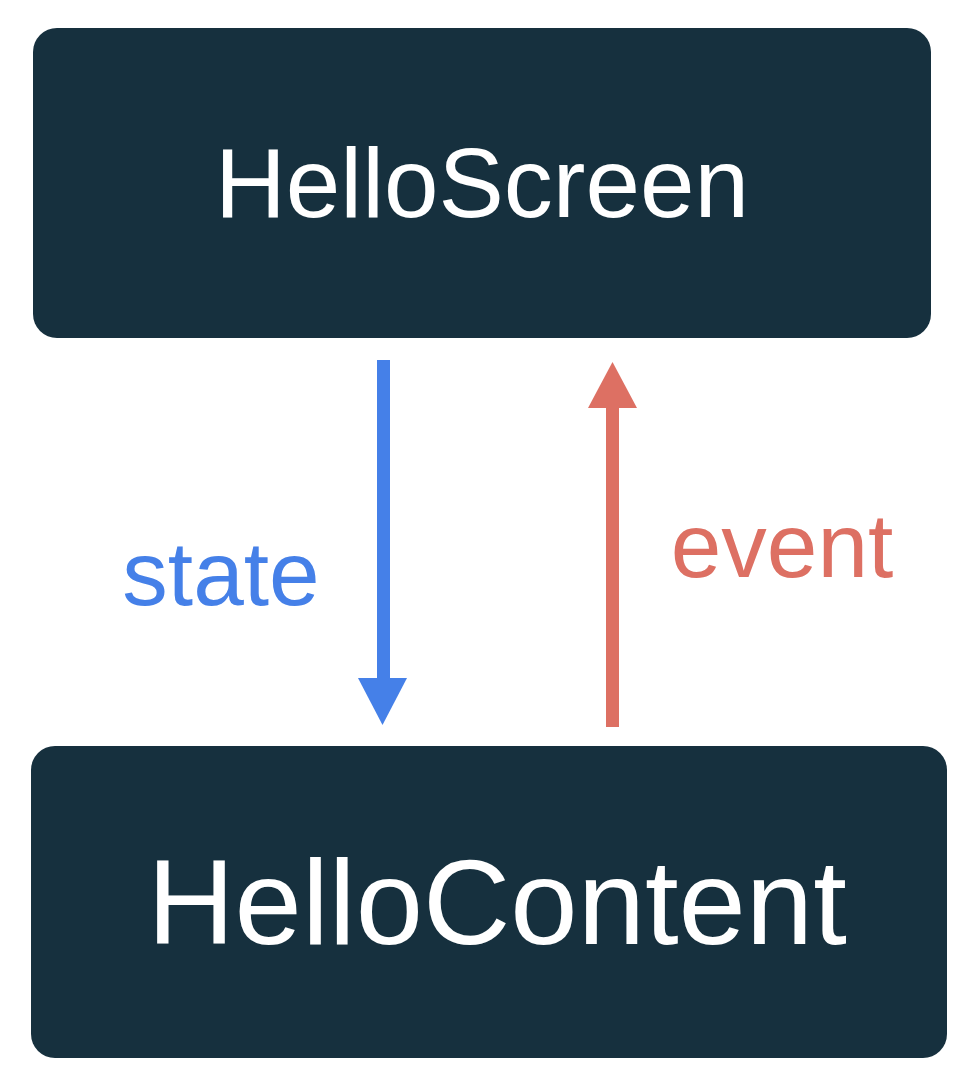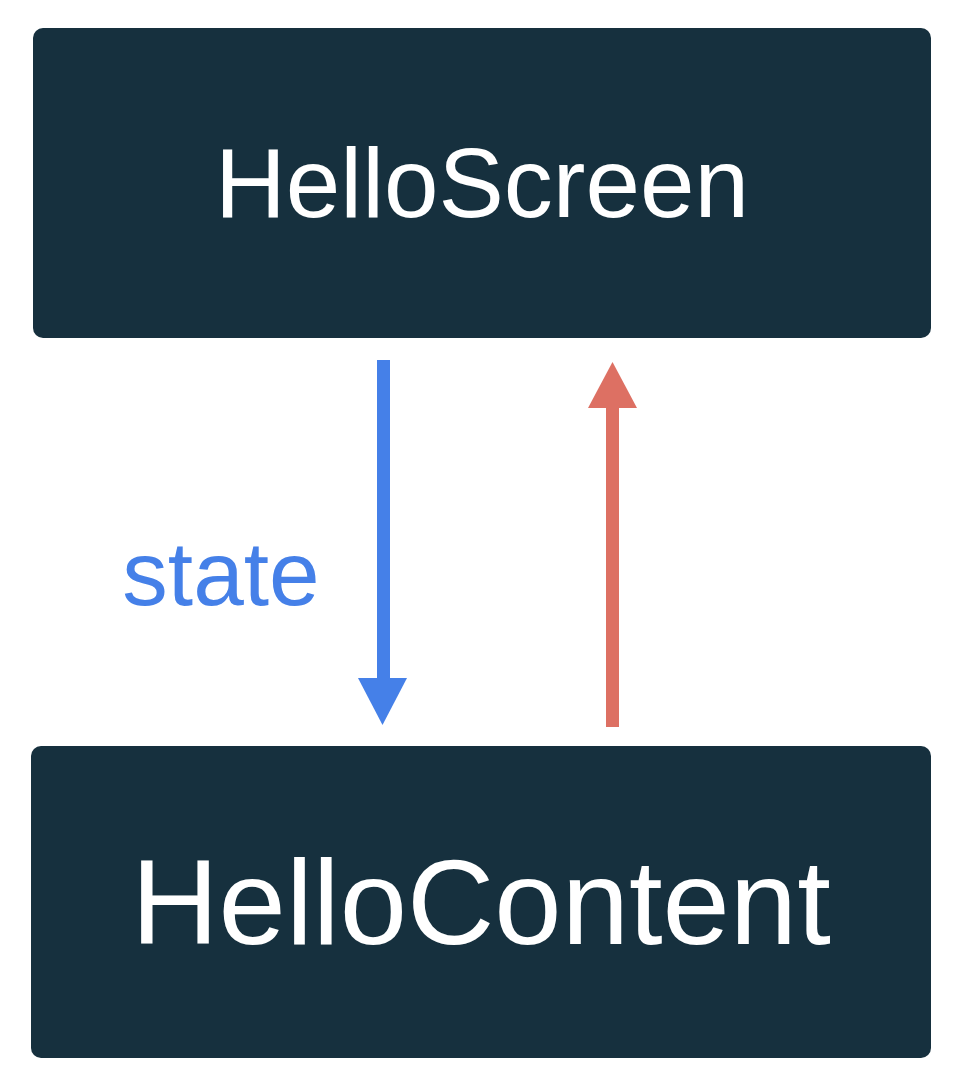--- a/index.html
+++ b/index.html
@@ -10,21 +10,21 @@
   .canvas {
     position: relative;
     width: 958px;
     height: 1078px;
     background: #ffffff;
     font-family: "Liberation Sans", "DejaVu Sans", sans-serif;
     overflow: hidden;
   }
   .node {
     position: absolute;
-    border-radius: 10px;
+    border-radius: 24px;
     display: flex;
     align-items: center;
     justify-content: center;
     color: #ffffff;
   }
   .node-screen {
     left: 33px;
     top: 28px;
     width: 898px;
     height: 310px;
@@ -81,18 +81,19 @@
       <polygon points="358,678 407,678 382.5,725" fill="#4580e8"></polygon>
     </g>
     <g>
       <polygon points="588,408 637,408 612.5,362" fill="#dd7063"></polygon>
       <rect x="606" y="406" width="13" height="321" fill="#dd7063"></rect>
     </g>
   </svg>
 
   <div class="flow-label label-state" style="color: rgb(69, 128, 232);">state</div>
 
+  <div class="flow-label label-event" style="color: rgb(221, 112, 99);">event</div>
 
-  <div class="node node-content" style="background: rgb(22, 48, 62);">
+  <div class="node node-content" style="background: rgb(22, 48, 62); padding-left: 16px;">
     <span class="node-label" style="color: rgb(255, 255, 255);">HelloContent</span>
   </div>
 
 </div>
 
 </body></html>

